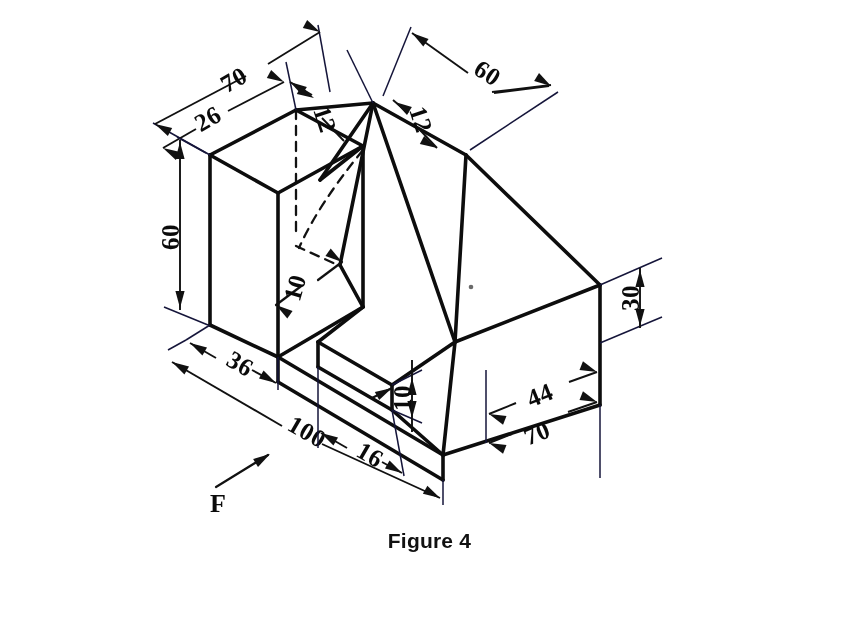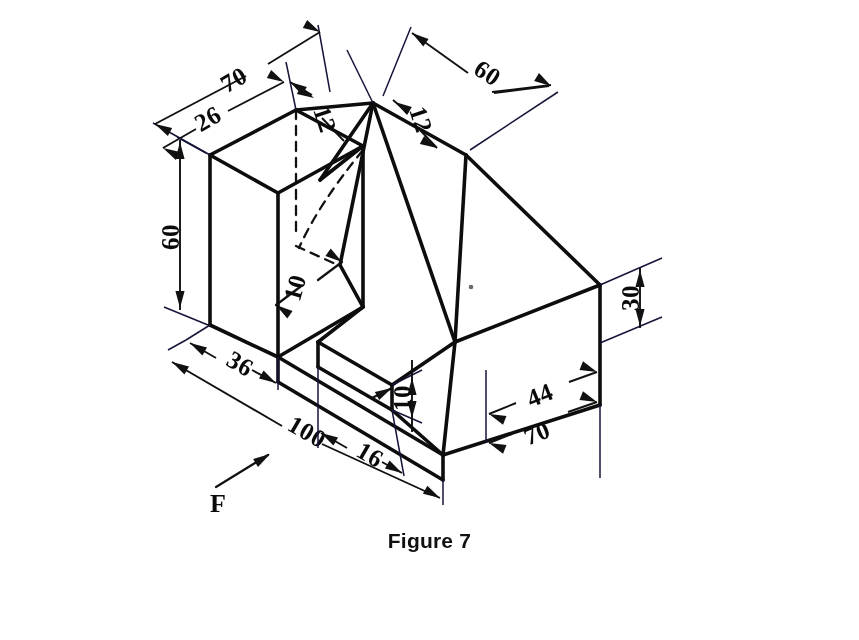--- a/index.html
+++ b/index.html
@@ -313,16 +313,16 @@
 
     <g>
       <path class="leader-line" d="M216,487 L268,455"></path>
       <use href="#ah" transform="translate(270,454) rotate(328)"></use>
       <text class="view-label" x="218" y="512" text-anchor="middle">F</text>
     </g>
 
   </svg>
 
   <div class="caption-wrap">
-    <span class="caption-text">Figure 7</span>
+    <span class="caption-text">Figure 4</span>
   </div>
 
 </div>
 
 </body></html>

